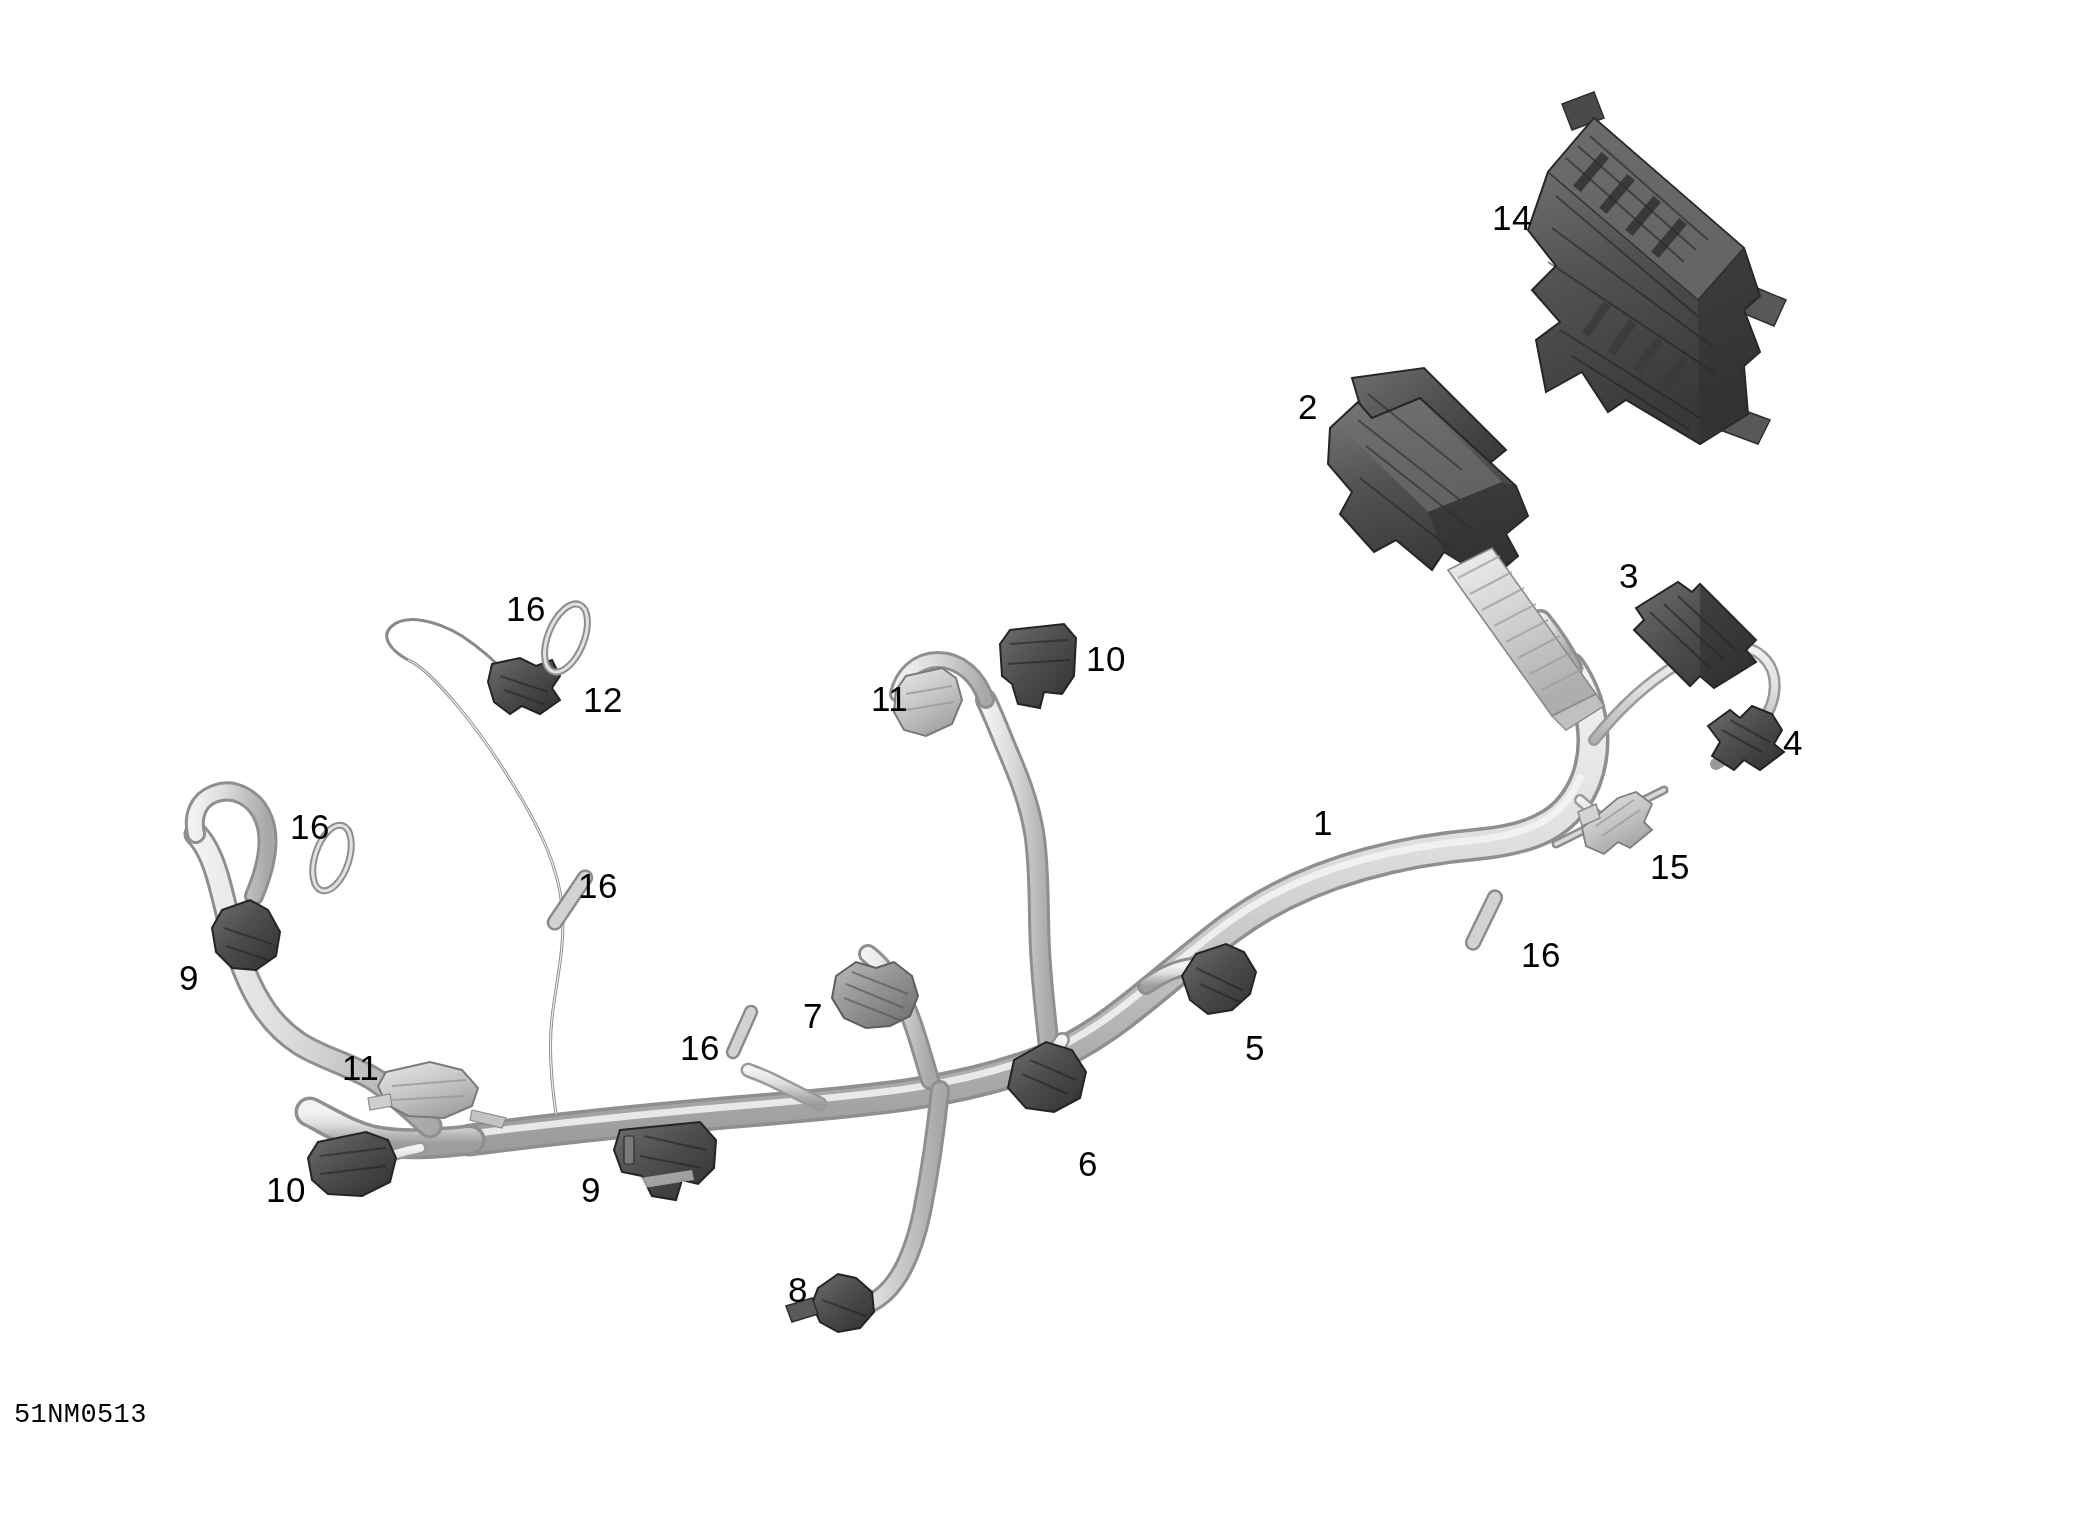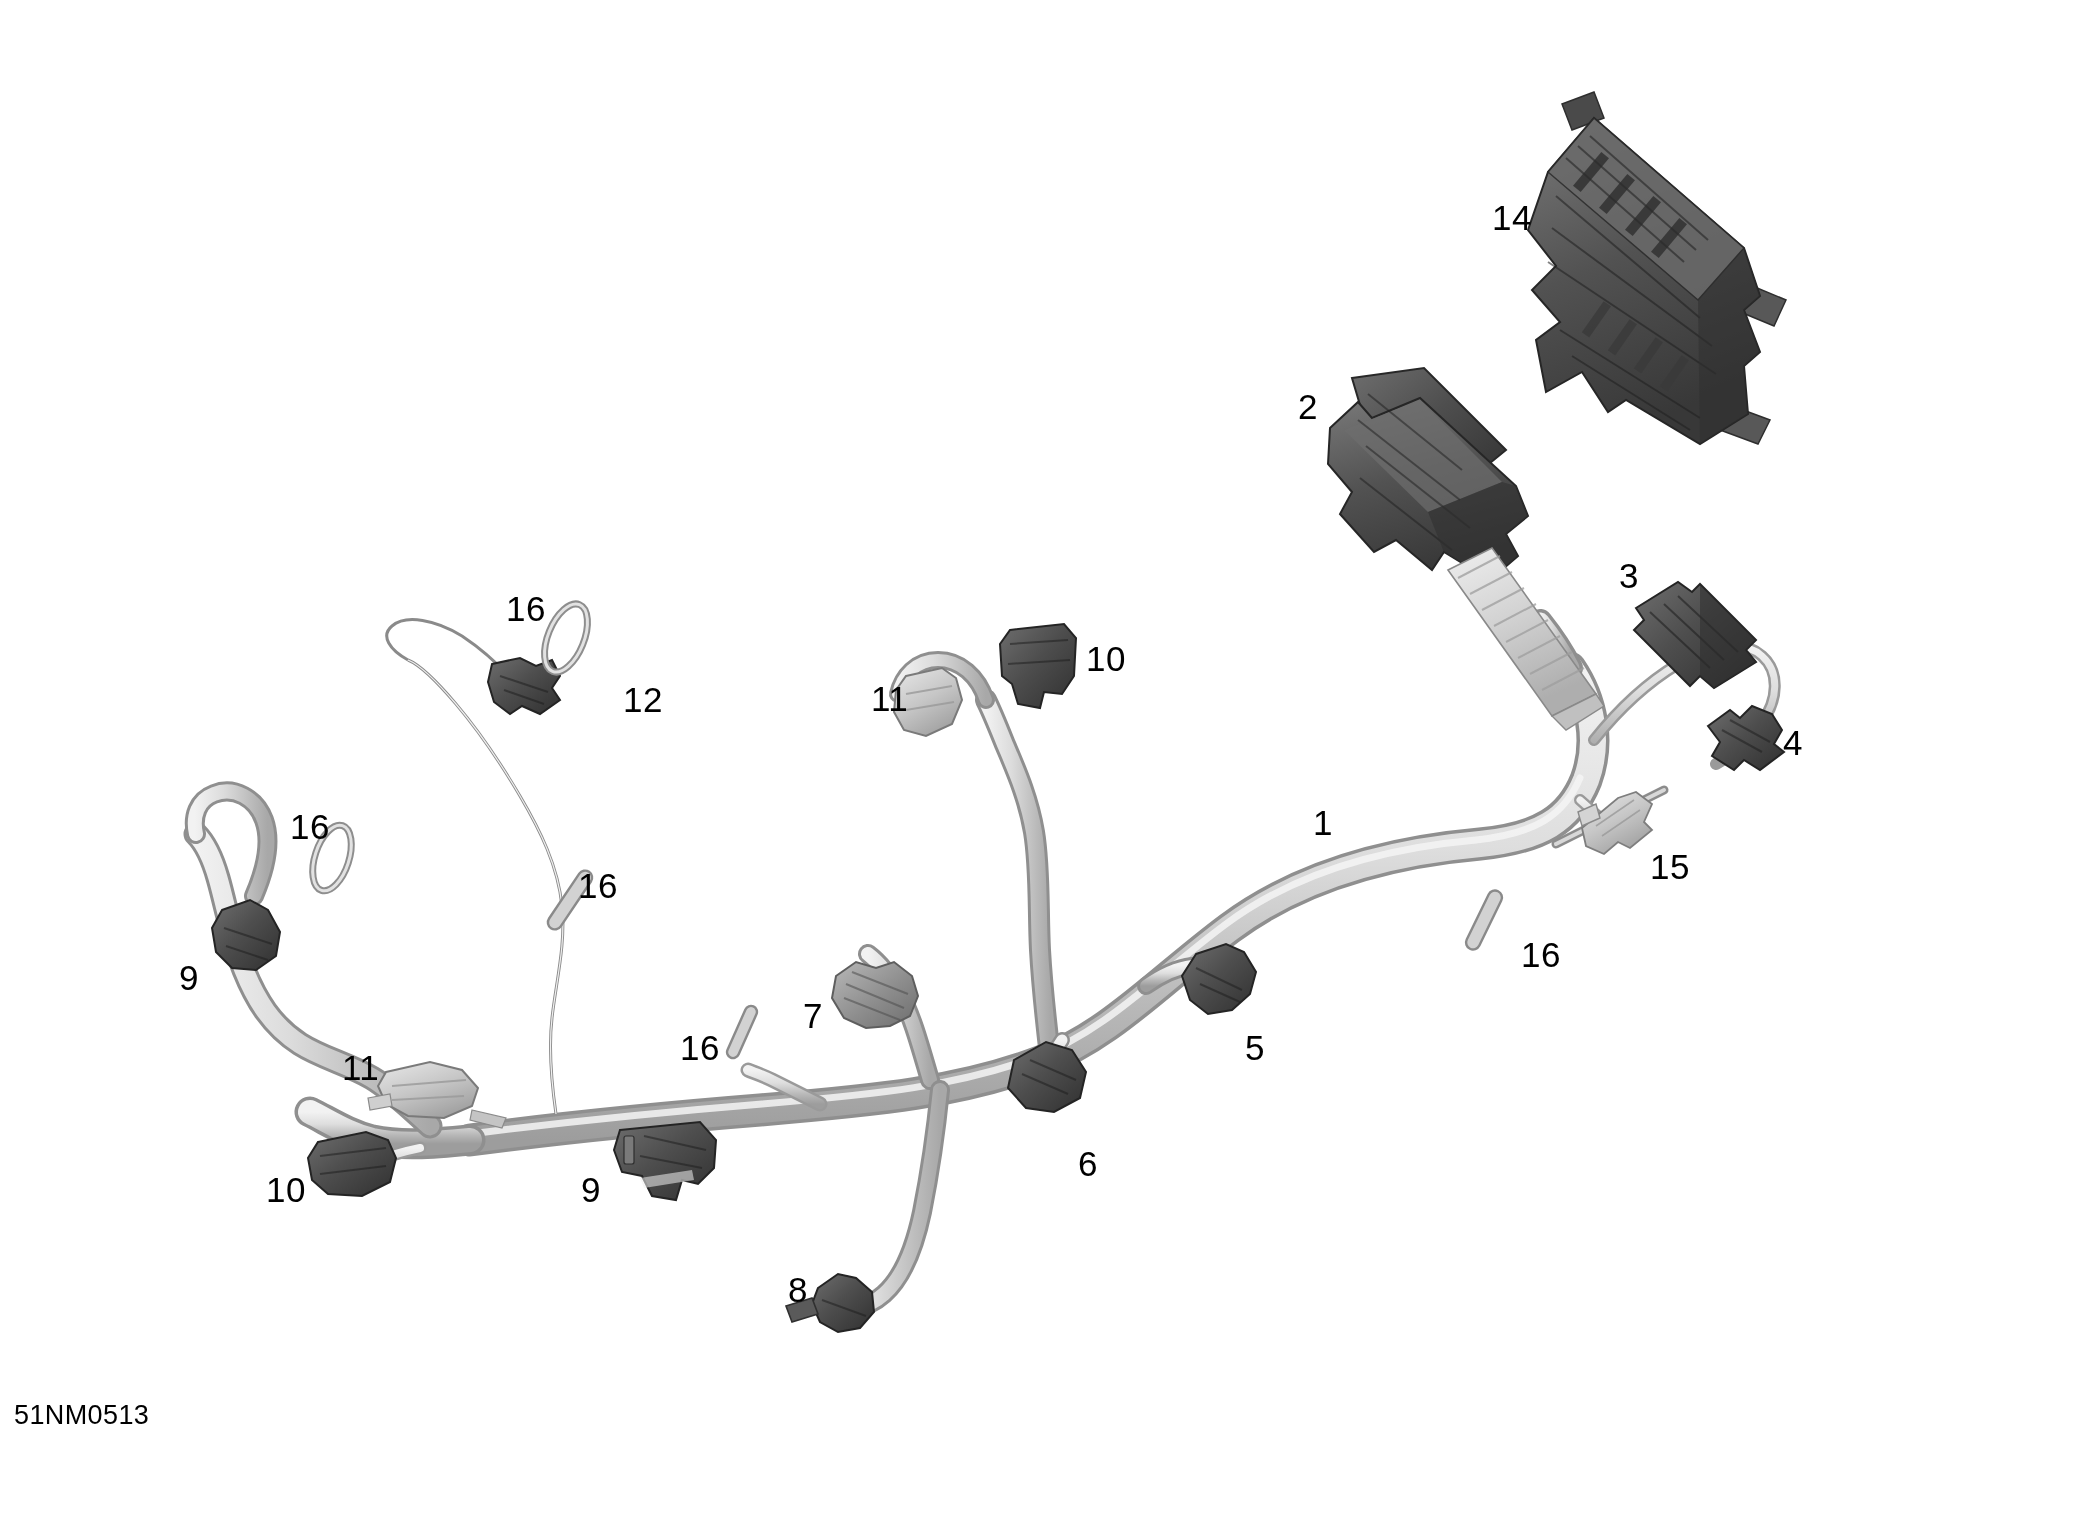--- a/index.html
+++ b/index.html
@@ -33,21 +33,21 @@
     font-weight: 400;
     color: #000000;
     line-height: 1;
     white-space: nowrap;
     letter-spacing: 0.5px;
   }
   #part-code {
     position: absolute;
     left: 14px;
     top: 1400px;
-    font-family: Liberation Sans, sans-serif;
+    font-family: Liberation Mono, monospace;
     font-size: 27px;
     color: #000000;
     letter-spacing: 0.4px;
     white-space: nowrap;
   }
 </style>
 </head>
 <body>
 
 <div id="diagram-root">
@@ -630,21 +630,21 @@
       </g>
     </g>
 
   </svg>
 
   <div class="callout" style="left:1492px; top:200px;">14</div>
   <div class="callout" style="left:1298px; top:389px;">2</div>
   <div class="callout" style="left:1619px; top:558px;">3</div>
   <div class="callout" style="left:1783px; top:725px;">4</div>
   <div class="callout" style="left:506px; top:591px;">16</div>
-  <div class="callout" style="left:583px; top:682px;margin-left:40px;">12</div>
+  <div class="callout" style="left:583px; top:682px;">12</div>
   <div class="callout" style="left:871px; top:681px;">11</div>
   <div class="callout" style="left:1086px; top:641px;">10</div>
   <div class="callout" style="left:1313px; top:805px;">1</div>
   <div class="callout" style="left:1650px; top:849px;">15</div>
   <div class="callout" style="left:290px; top:809px;">16</div>
   <div class="callout" style="left:578px; top:868px;">16</div>
   <div class="callout" style="left:179px; top:960px;">9</div>
   <div class="callout" style="left:1521px; top:937px;">16</div>
   <div class="callout" style="left:803px; top:998px;">7</div>
   <div class="callout" style="left:680px; top:1030px;">16</div>

